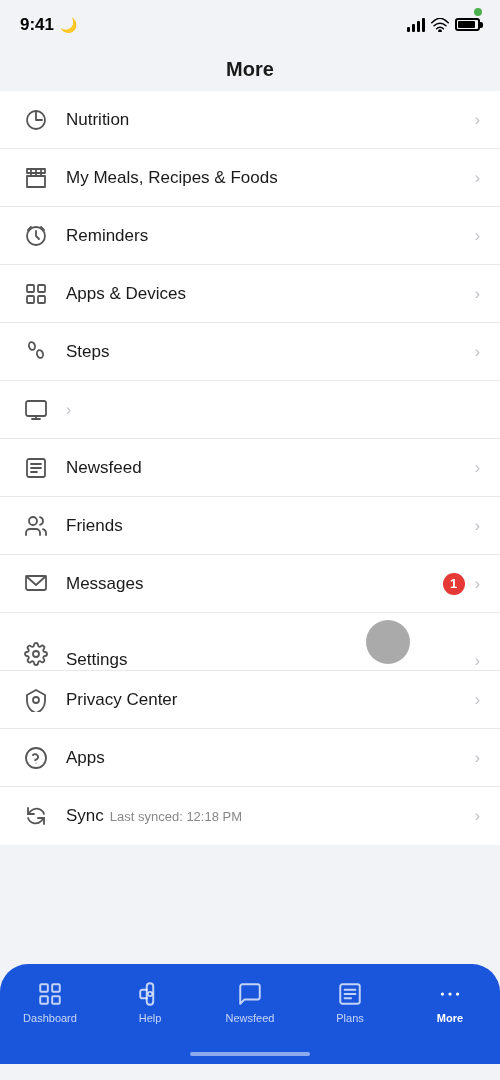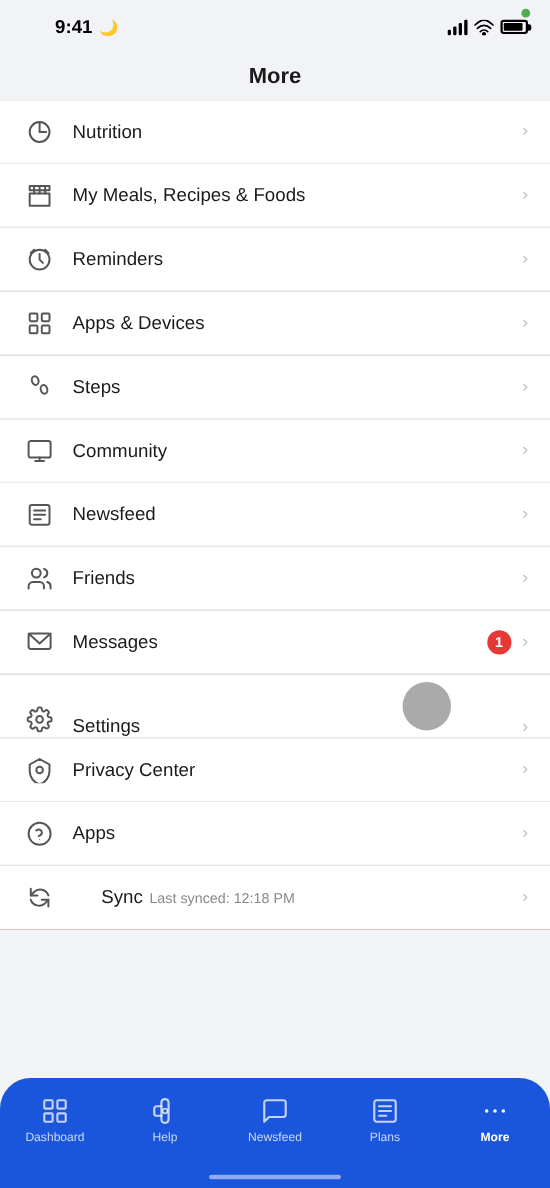--- a/index.html
+++ b/index.html
@@ -14,21 +14,20 @@
     }
 
     
     .status-bar {
       display: flex;
       justify-content: space-between;
       align-items: center;
       padding: 10px 20px 5px 20px;
       background: #f2f3f7;
       height: 44px;
-      margin-left: 30px;
     }
     .status-time {
       font-size: 17px;
       font-weight: 600;
       color: #000;
     }
     .status-icons {
       display: flex;
       align-items: center;
       gap: 6px;
@@ -92,21 +91,20 @@
       align-items: center;
       padding: 0 20px;
       height: 58px;
       border-bottom: 1px solid #e8e8ec;
       background: #fff;
       cursor: pointer;
       position: relative;
     }
     .menu-item:last-child {
       border-bottom: none;
-      gap: 26px;
     }
     .menu-icon {
       width: 32px;
       height: 32px;
       display: flex;
       align-items: center;
       justify-content: center;
       margin-right: 14px;
       flex-shrink: 0;
     }
@@ -158,21 +156,21 @@
       border-radius: 50%;
       position: absolute;
       right: 90px;
       top: 50%;
       transform: translateY(-50%);
     }
 
     
     .bottom-nav {
       position: absolute;
-      bottom: 0;
+      bottom: 16px;
       left: 0;
       right: 0;
       height: 100px;
       background: #1a56db;
       border-radius: 28px 28px 0 0;
       display: flex;
       align-items: flex-start;
       padding-top: 12px;
     }
     .nav-item {
@@ -327,21 +325,20 @@
     <span class="chevron">›</span>
   </div>
 
   <div class="menu-item">
     <div class="menu-icon">
       <svg viewBox="0 0 24 24">
           <rect x="2" y="3" width="20" height="15" rx="2"></rect>
           <path d="M8 21h8M12 18v3"></path>
         </svg>
     </div>
-    <span class="menu-label">Community</span>
     <span class="chevron">›</span>
   </div>
 
   <div class="menu-item">
     <div class="menu-icon">
       <svg viewBox="0 0 24 24">
           <rect x="3" y="3" width="18" height="18" rx="2"></rect>
           <path d="M7 8h10M7 12h10M7 16h6"></path>
         </svg>
     </div>

